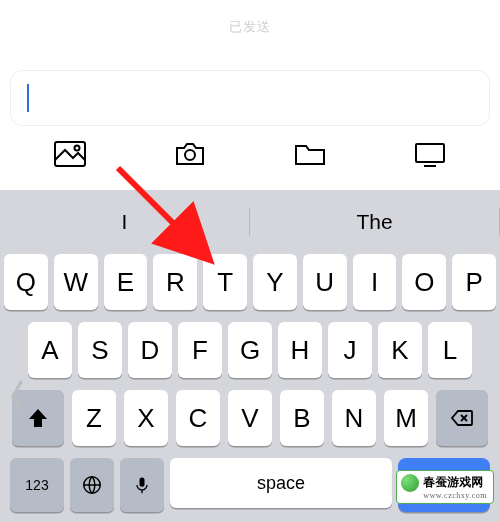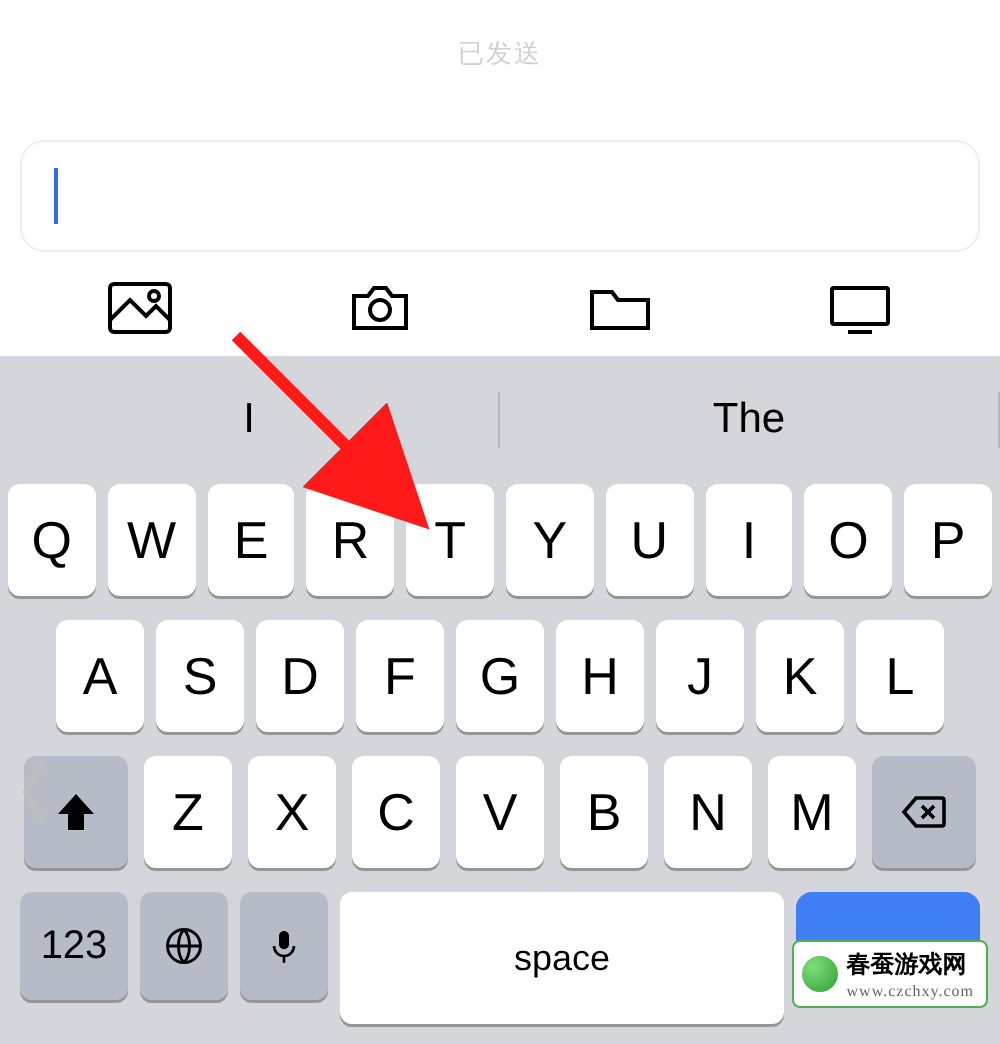--- a/index.html
+++ b/index.html
@@ -135,36 +135,36 @@
     }
     .key-123 {
       flex: 0 0 54px;
       background: #b6bcc7;
       height: 54px;
       border-radius: 6px;
       box-shadow: 0 1.5px 0 rgba(0,0,0,0.3);
       display: flex;
       align-items: center;
       justify-content: center;
-      font-size: 20px;
+      font-size: 14px;
     }
     .key-globe, .key-mic {
       flex: 0 0 44px;
       background: #b6bcc7;
       height: 54px;
       border-radius: 6px;
       box-shadow: 0 1.5px 0 rgba(0,0,0,0.3);
       display: flex;
       align-items: center;
       justify-content: center;
     }
     .key-space {
       flex: 1;
       background: #fff;
-      height: 66px;
+      height: 50px;
       border-radius: 6px;
       box-shadow: 0 1.5px 0 rgba(0,0,0,0.3);
       display: flex;
       align-items: center;
       justify-content: center;
       font-size: 18px;
     }
     .key-send {
       flex: 0 0 92px;
       background: #3f7ef5;
@@ -182,21 +182,21 @@
 
     .watermark {
       position: absolute;
       right: 6px;
       bottom: 18px;
       background: #fff;
       border: 1px solid #4fb04f;
       border-radius: 4px;
       padding: 3px 6px 3px 4px;
       display: flex;
-      align-items: center;
+      align-items: flex-start;
       gap: 4px;
       font-size: 12px;
     }
     .watermark-logo {
       width: 18px; height: 18px; border-radius: 50%;
       background: radial-gradient(circle at 30% 30%, #7de07d, #2f9e2f);
     }
     .watermark-sub {
       font-size: 8px; color: #666; letter-spacing: 0.5px; font-family: Liberation Serif, serif;
     }

